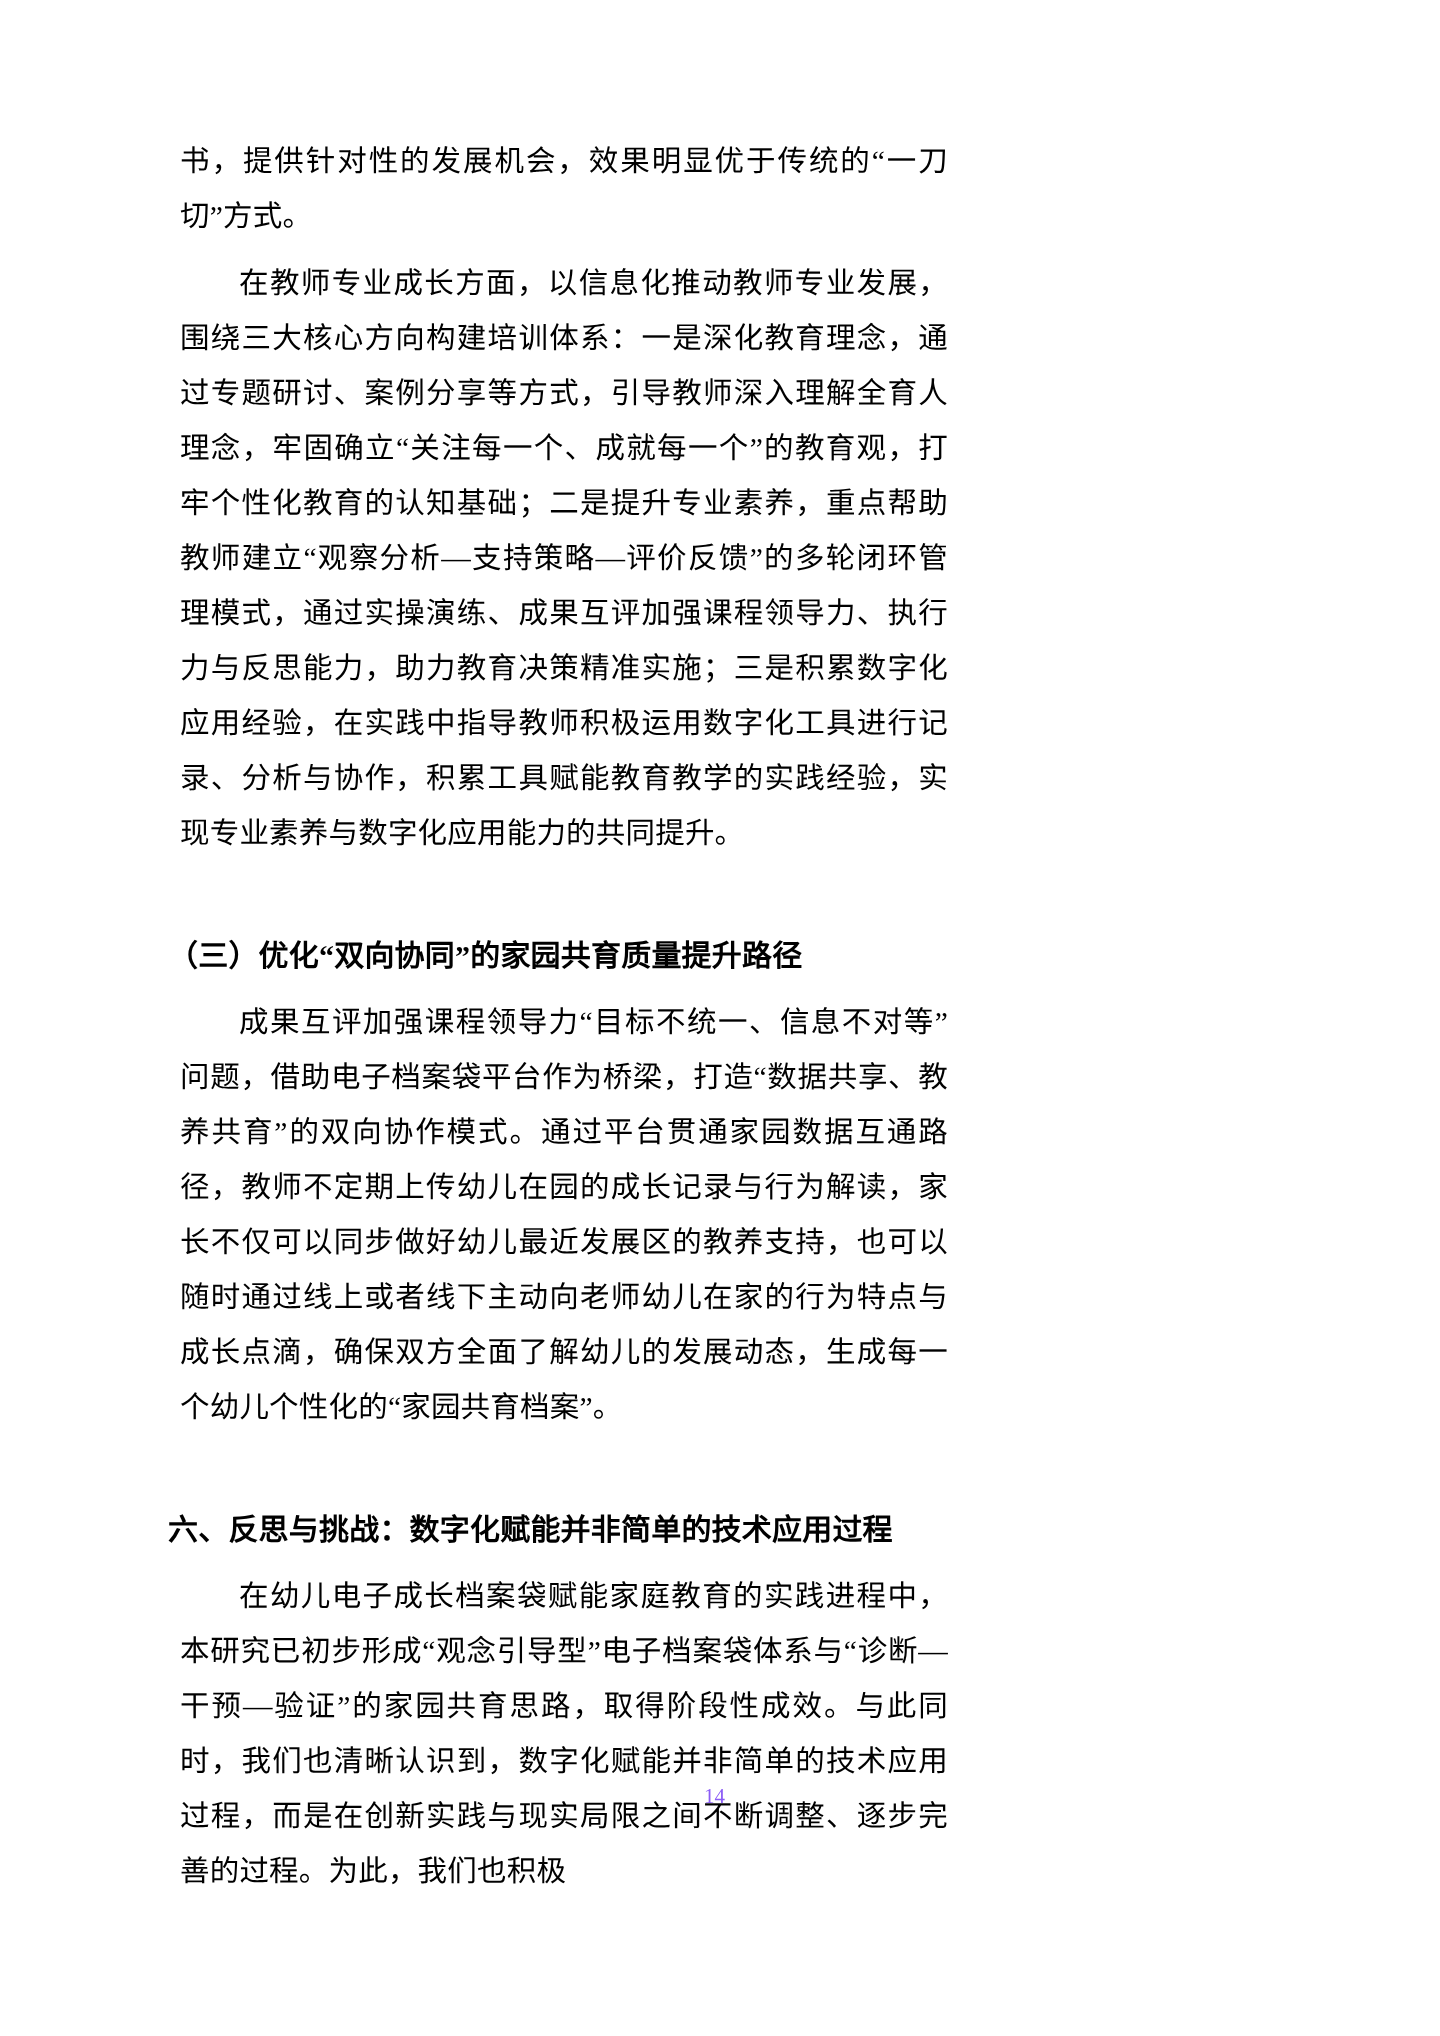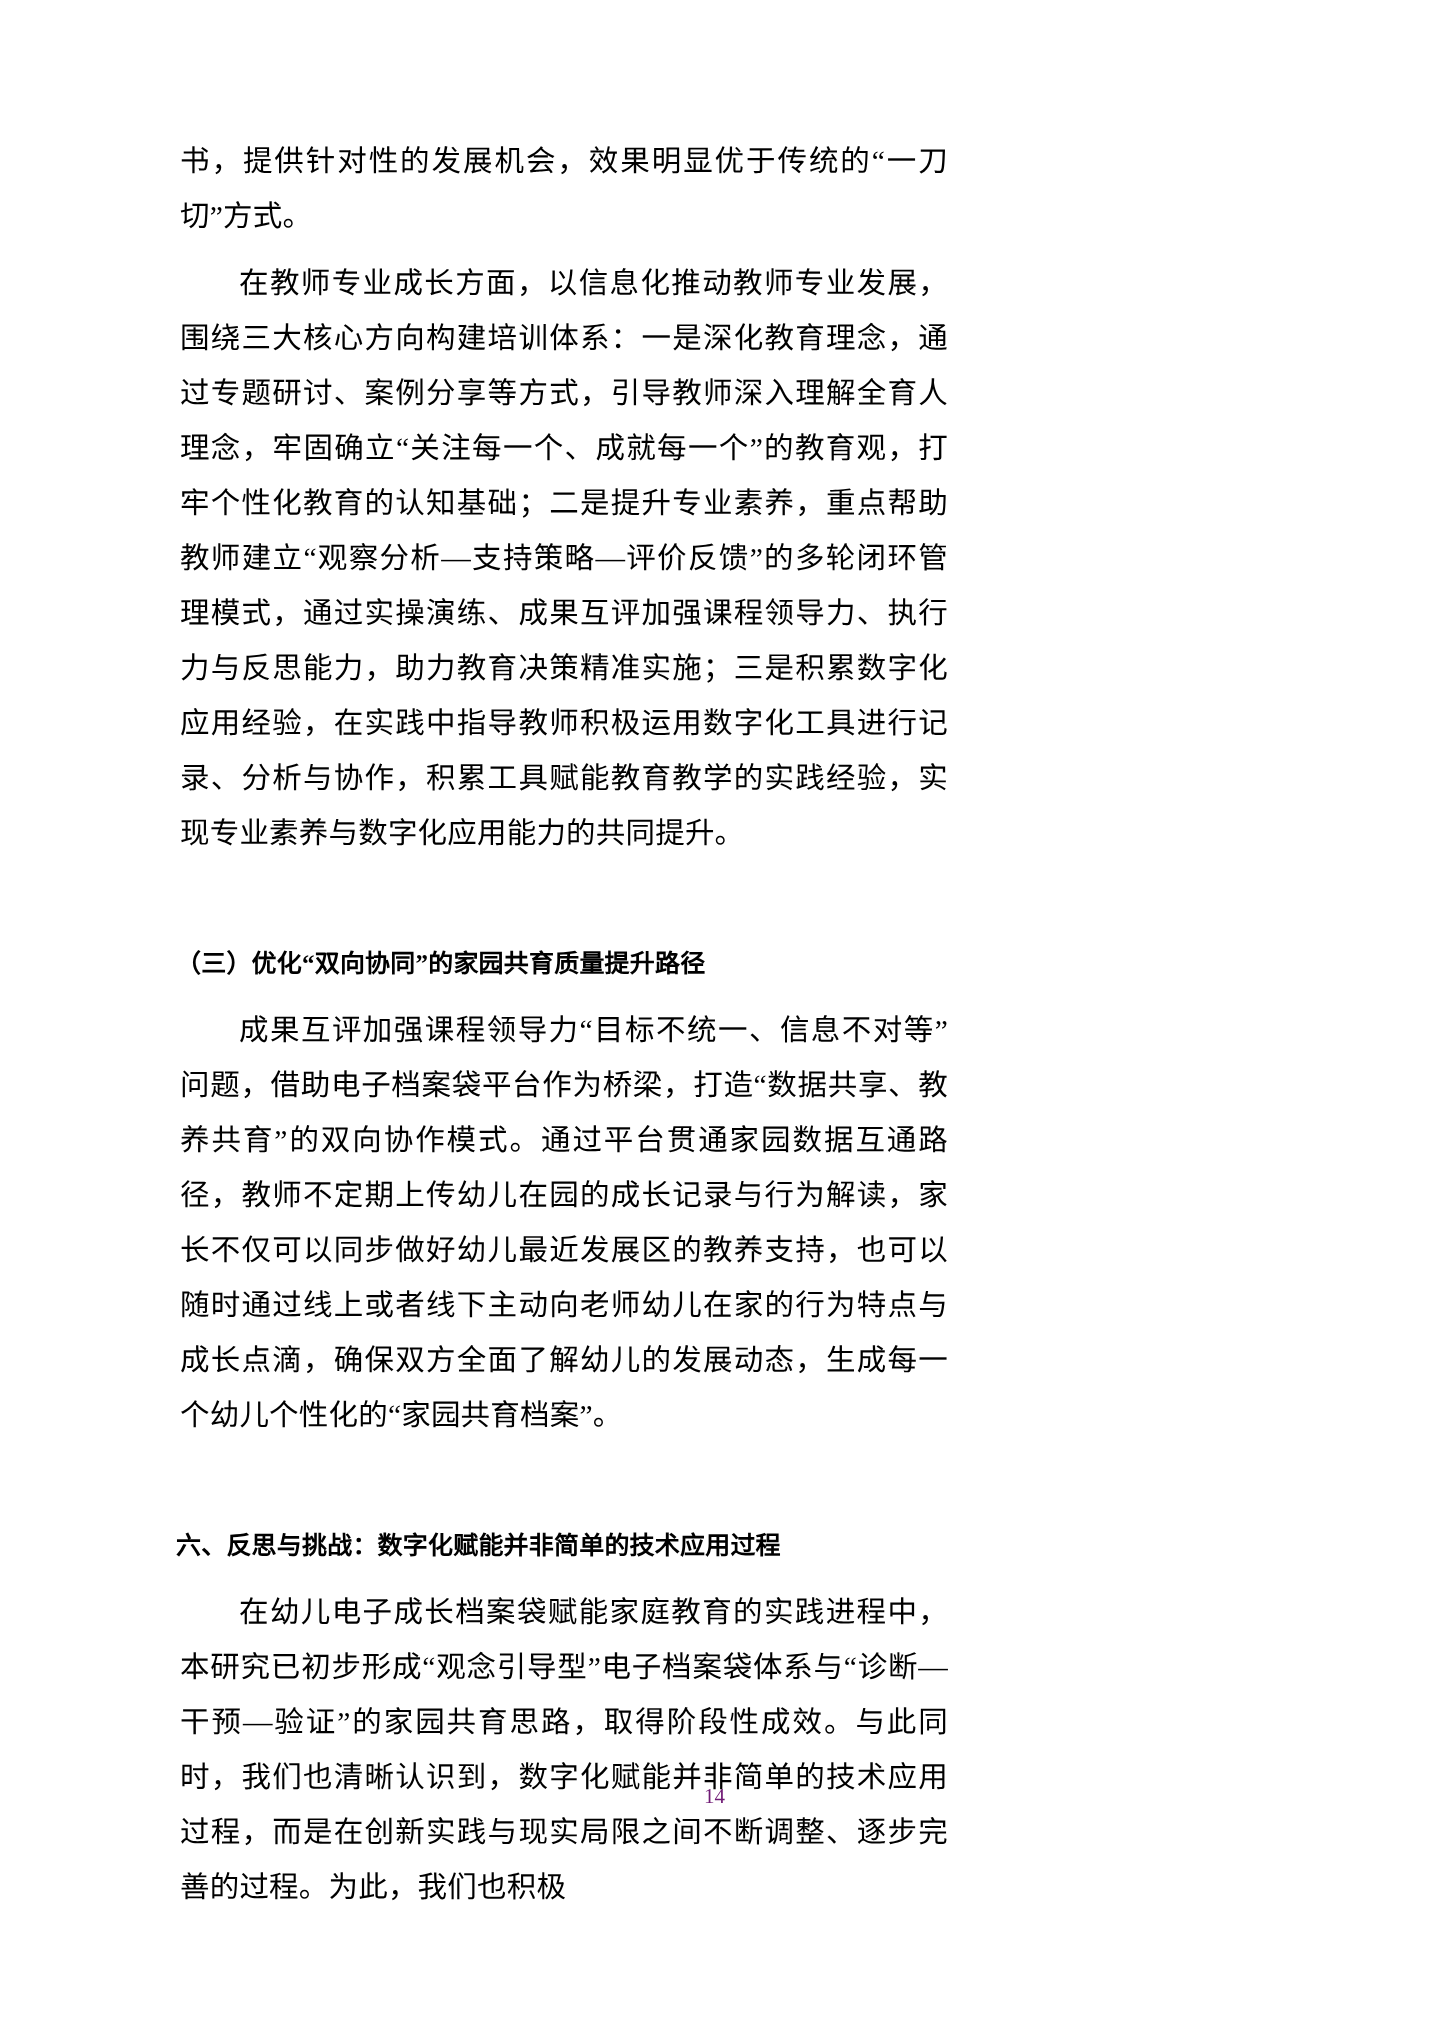--- a/index.html
+++ b/index.html
@@ -42,41 +42,41 @@
     text-indent: 0;
     word-break: break-all;
     font-weight: 400;
   }
 
   .para.indent {
     text-indent: 2em;
   }
 
   .heading {
-    margin: 8px;
-    font-size: 25px;
+    margin: 0;
+    font-size: 30px;
     line-height: 55px;
     font-weight: 700;
     letter-spacing: 0.2px;
     text-align: left;
     white-space: nowrap;
   }
 
   .spacer-lg { height: 55px; }
 
   .footer {
     position: absolute;
     left: 0;
     right: 11px;
     top: 1782px;
     text-align: center;
     font-size: 21px;
     line-height: 28px;
     font-family: "Liberation Serif", "DejaVu Serif", serif;
-    color: #701a75;
+    color: #8b5cf6;
   }
 </style>
 </head>
 <body>
 
 <div class="page">
 
   <div class="content">
 
     <p class="para">书，提供针对性的发展机会，效果明显优于传统的“一刀切”方式。</p>

